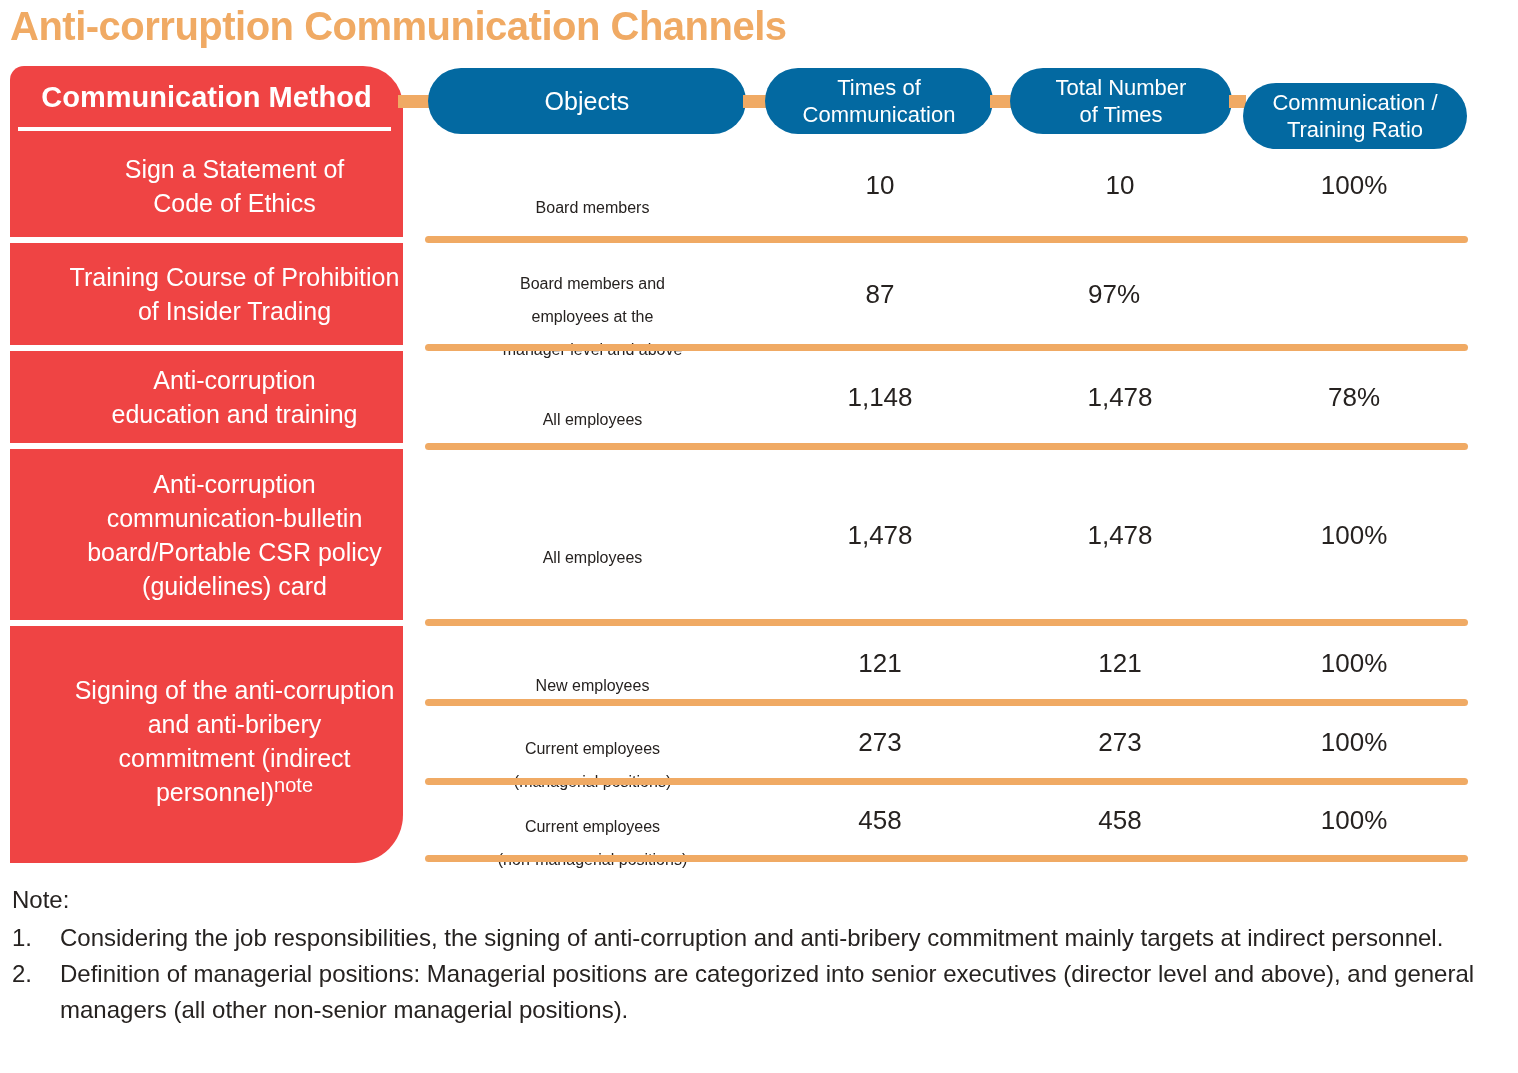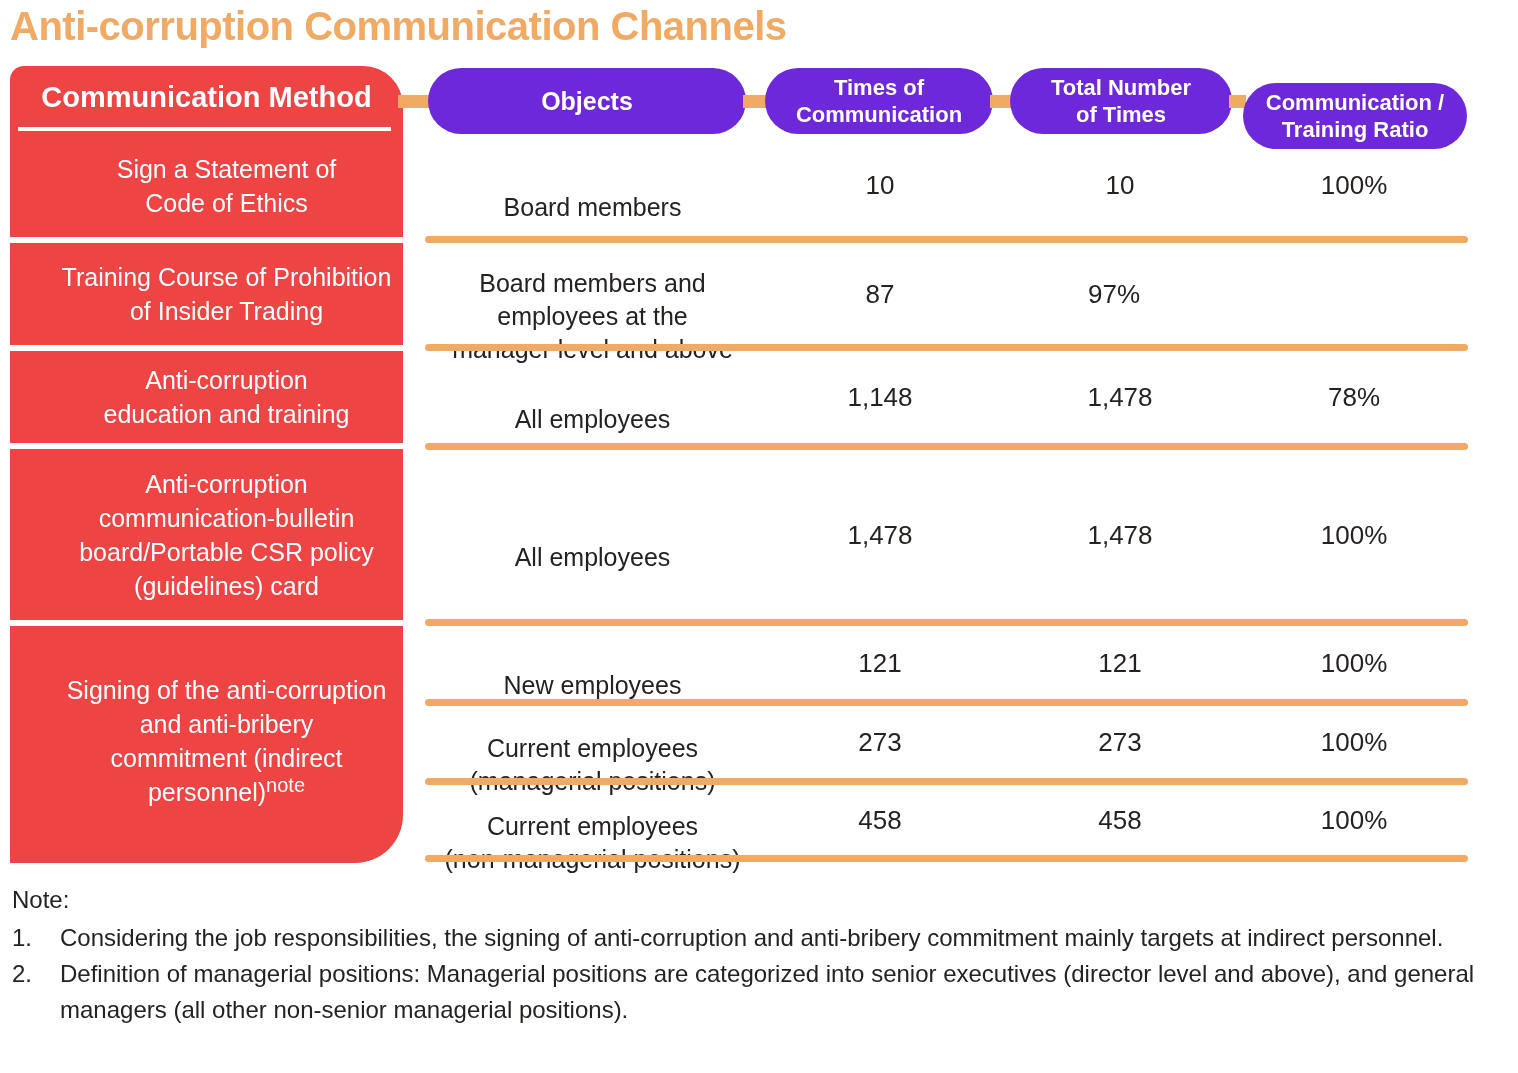--- a/index.html
+++ b/index.html
@@ -33,43 +33,43 @@
   .method-header {
     position: absolute; left: 0; top: 0; width: 100%; height: 62px;
     display: flex; align-items: center; justify-content: center;
     font-size: 29px; font-weight: 700; color: #ffffff;
   }
   .method-underline {
     position: absolute; left: 8px; right: 12px; top: 61px; height: 4px;
     background: #ffffff;
   }
   .msec {
-    position: absolute; left: 0; width: 100%;
+    position: absolute; left: 8px; width: 100%;
     display: flex; align-items: center; justify-content: center;
     text-align: center; white-space: pre-line;
     font-size: 25px; line-height: 34px; color: #ffffff; padding-left: 40px;
   }
   .msec sup { font-size: 20px; line-height: 0; }
   .s1 { top: 68px;  height: 103px; }
   .s2 { top: 177px; height: 102px; }
   .s3 { top: 285px; height: 92px; }
   .s4 { top: 383px; height: 171px; }
   .s5 { top: 560px; height: 230px; }
   .mdiv {
     position: absolute; left: 0; right: 0; height: 6px; background: #ffffff;
   }
   .md1 { top: 171px; } .md2 { top: 279px; } .md3 { top: 377px; } .md4 { top: 554px; }
 
   
   .pill {
     position: absolute; top: 68px; height: 66px;
-    background: #6d28d9; border-radius: 33px;
+    background: #0369a1; border-radius: 33px;
     display: flex; align-items: center; justify-content: center;
     text-align: center; white-space: pre-line;
-    color: #ffffff; font-weight: 700;
+    color: #ffffff; font-weight: 400;
   }
   .pill-objects { left: 428px; width: 318px; font-size: 25px; }
   .pill-times   { left: 765px;  width: 228px; font-size: 22px; line-height: 27px; }
   .pill-total   { left: 1010px; width: 222px; font-size: 22px; line-height: 27px; }
   .pill-ratio   { left: 1243px; width: 224px; font-size: 22px; line-height: 27px; margin-top: 15px; }
   .connector {
     position: absolute; top: 95px; height: 13px; background: #F0AA64;
   }
   .c1 { left: 398px;  width: 34px; }
   .c2 { left: 743px;  width: 26px; }
@@ -85,21 +85,21 @@
   .r2 { top: 244px; height: 100px; }
   .r3 { top: 351px; height: 92px; }
   .r4 { top: 451px; height: 168px; }
   .r5 { top: 627px; height: 72px; }
   .r6 { top: 707px; height: 71px; }
   .r7 { top: 786px; height: 69px; }
   .cell {
     display: flex; align-items: center; justify-content: center;
     text-align: center; white-space: pre-line; height: 100%;
   }
-  .cell-obj   { width: 335px; font-size: 25px; line-height: 33px; margin-top: 44px; }
+  .cell-obj   { width: 335px; font-size: 16px; line-height: 33px; margin-top: 44px; }
   .cell-num   { width: 240px; font-size: 26px; }
   .cell-ratio { width: 228px; font-size: 26px; }
 
   .hdiv {
     position: absolute; left: 425px; width: 1043px; height: 7px;
     background: #F0AA64; border-radius: 3.5px;
   }
   .h1 { top: 236px; } .h2 { top: 344px; } .h3 { top: 443px; }
   .h4 { top: 619px; } .h5 { top: 699px; } .h6 { top: 778px; } .h7 { top: 855px; }
 

